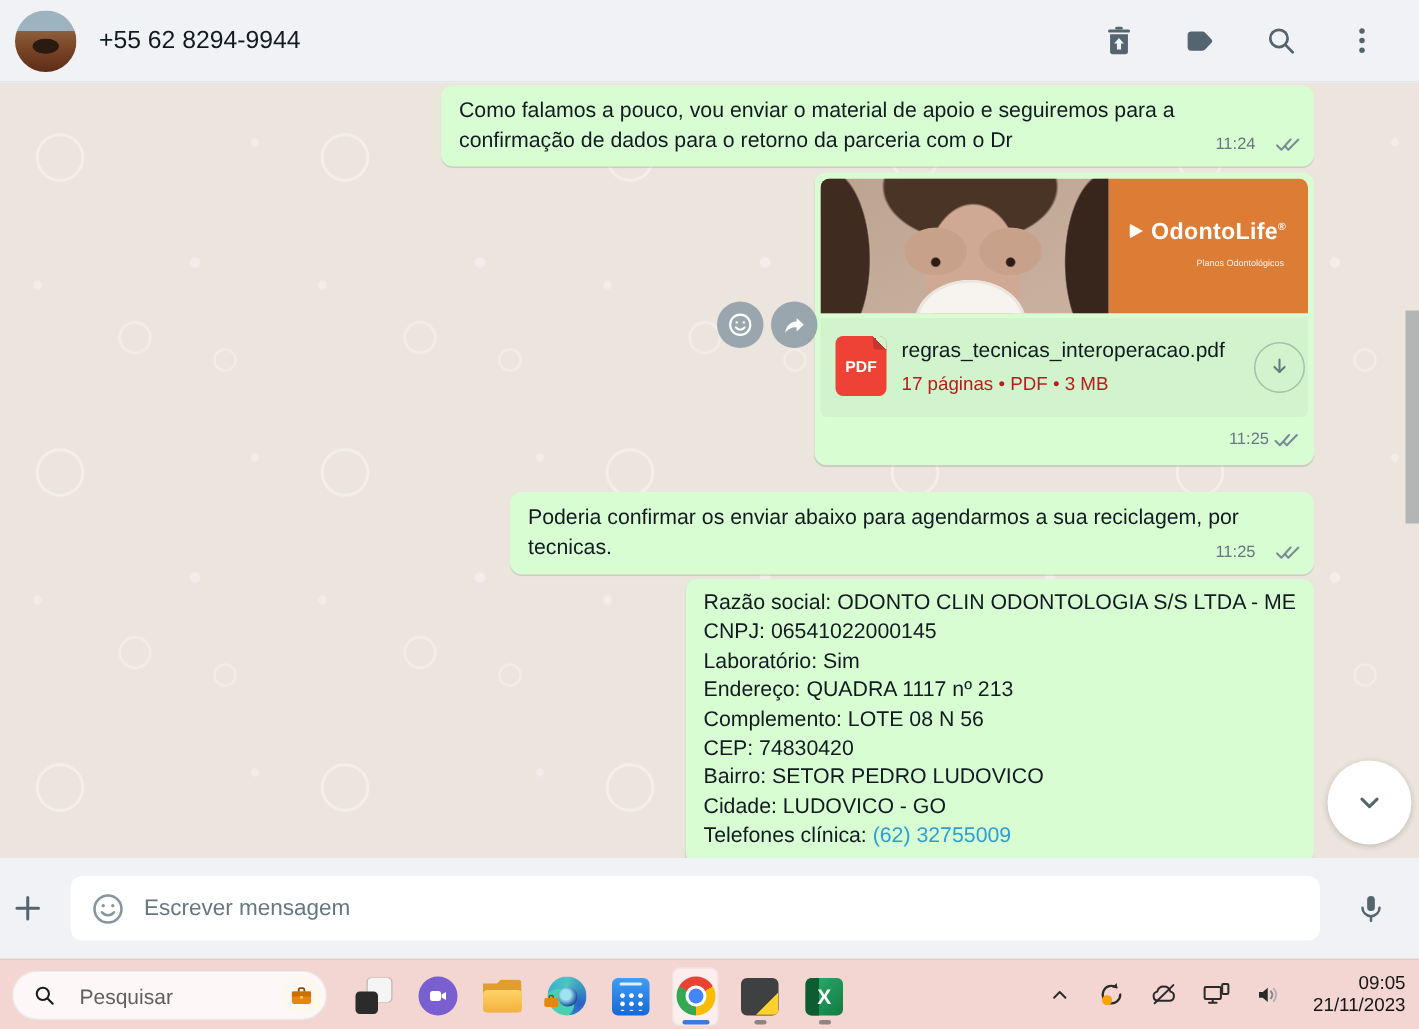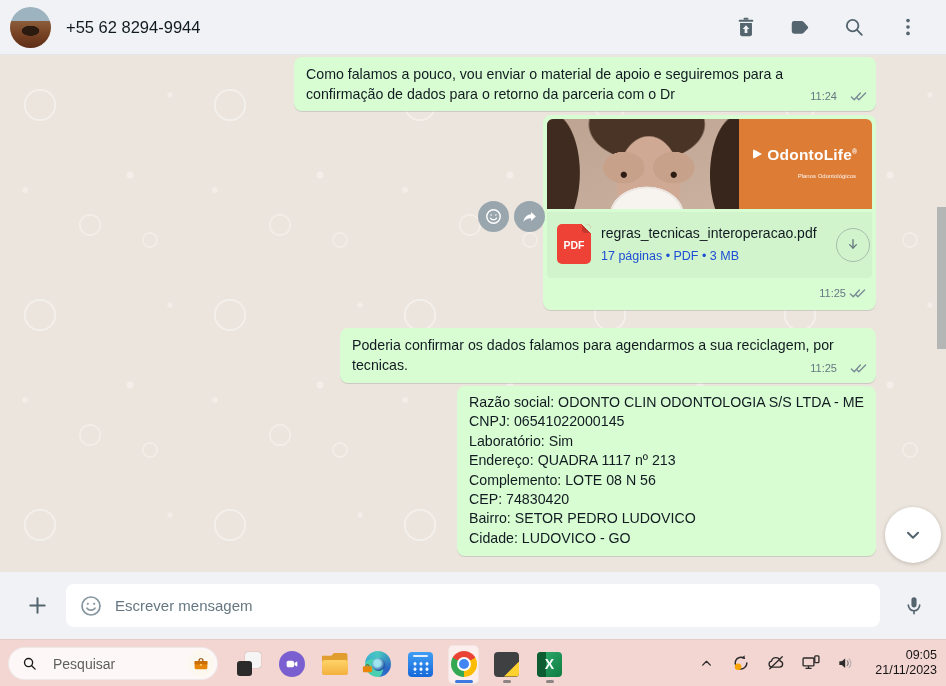--- a/index.html
+++ b/index.html
@@ -69,42 +69,42 @@
   .brand-sub { font-size:6px; opacity:.92; align-self:flex-end; margin-right:16px; }
 
   .doc-box { margin-top:3px; background:var(--bubble-doc,#d1f4cc); border-radius:0 0 4px 4px;
     padding:12px 9px 12px 10px; display:flex; align-items:flex-start; gap:10px; cursor:pointer; }
   .pdf-chip { width:34px; height:40px; background:var(--pdf-red,#ee4237); border-radius:5px;
     position:relative; display:flex; align-items:flex-end; justify-content:center;
     color:#fff; font-size:10.5px; font-weight:bold; padding-bottom:9px; flex:0 0 auto; }
   .pdf-chip::before { content:""; position:absolute; top:0; right:0; width:9px; height:9px;
     background:linear-gradient(225deg, var(--bubble-doc,#d1f4cc) 50%, #c4362e 50%); border-radius:0 5px 0 3px; }
   .doc-name { width:225px; font-size:14px; line-height:19px; word-break:break-all; color:#111b21; }
-  .doc-meta { font-size:12.5px; color:#1d4ed8; margin-top:3px; white-space:nowrap; }
+  .doc-meta { font-size:12.5px; color:#b91c1c; margin-top:3px; white-space:nowrap; }
   .dl-btn { width:34px; height:34px; border:1.6px solid #a7bfac; border-radius:50%; flex:0 0 auto;
     display:flex; align-items:center; justify-content:center; color:#667781; align-self:center; cursor:pointer; }
   .doc-time { display:flex; justify-content:flex-end; align-items:center; gap:3px;
     font-size:11px; color:#667781; padding:5px 6px 3px 0; }
 
   
   .hover-btn { position:absolute; width:31px; height:31px; border-radius:50%;
     background:#99a6ae; display:flex; align-items:center; justify-content:center; cursor:pointer; }
   .react-btn { left:478px; top:146px; }
   .fwd-btn { left:514px; top:146px; }
 
   
   .scrollbar-thumb { position:absolute; right:0; top:152px; width:9px; height:142px;
     background:#b3b6b4; cursor:pointer; }
   .scroll-bottom { position:absolute; right:5px; top:452px; width:56px; height:56px; border-radius:50%;
     background:#fff; box-shadow:0 1px 4px rgba(0,0,0,.2); display:flex; align-items:center;
     justify-content:center; color:#54656f; cursor:pointer; }
 
   
   .composer { position:absolute; top:572px; left:0; width:100%; height:67px;
-    background:var(--panel-gray,#f0f2f5); display:flex; align-items:center; padding:0 12px 0 24px; }
+    background:var(--panel-gray,#f0f2f5); display:flex; align-items:center; padding:0 12px 0 5px; }
   .plus-btn { width:26px; height:26px; display:flex; align-items:center; justify-content:center;
     color:#54656f; cursor:pointer; flex:0 0 auto; }
   .input-pill { flex:1; height:43px; background:#fff; border-radius:8px; margin:0 14px 0 16px;
     display:flex; align-items:center; padding:0 12px; gap:11px; }
   .emoji-btn { width:26px; height:26px; color:#8696a0; display:flex; align-items:center;
     justify-content:center; cursor:pointer; flex:0 0 auto; }
   .msg-input { flex:1; border:none; outline:none; font-size:15px; color:#111b21;
     font-family:"Liberation Sans", sans-serif; background:transparent; }
   .msg-input::placeholder { color:#667781; }
   .mic-btn { width:40px; height:40px; display:flex; align-items:center; justify-content:center;
@@ -272,21 +272,21 @@
           <path d="M8.3 14.3a4.6 4.6 0 0 0 7.4 0"></path>
         </svg>
     </div>
     <div class="hover-btn fwd-btn">
       <svg width="19" height="19" viewBox="0 0 24 24">
           <path fill="#fff" d="M14 6.4L20 12l-6 5.6v-3.5c-4.6 0-7.5 1.5-9.6 4.8.6-5.4 3.9-9.2 9.6-9.8z"></path>
         </svg>
     </div>
 
     <div class="msg texty m3">
-      <div>Poderia confirmar os dados falamos para agendarmos a sua reciclagem, por</div>
+      <div>Poderia confirmar os enviar abaixo para agendarmos a sua reciclagem, por</div>
       <div>tecnicas.</div>
       <div class="time-wrap">
         <span>11:25</span>
         <span class="checks">
           <svg width="17" height="11" viewBox="0 0 18 11" fill="none" stroke="currentColor" stroke-width="1.5" stroke-linecap="round" stroke-linejoin="round">
               <path d="M1.5 6l3 3L11 1.8"></path>
               <path d="M7 6.6L9.4 9 16.5 1.8"></path>
             </svg>
         </span>
       </div>
@@ -294,20 +294,21 @@
 
     <div class="msg texty m4">
       <div class="line">Razão social: ODONTO CLIN ODONTOLOGIA S/S LTDA - ME</div>
       <div class="line">CNPJ: 06541022000145</div>
       <div class="line">Laboratório: Sim</div>
       <div class="line">Endereço: QUADRA 1117 nº 213</div>
       <div class="line">Complemento: LOTE 08 N 56</div>
       <div class="line">CEP: 74830420</div>
       <div class="line">Bairro: SETOR PEDRO LUDOVICO</div>
       <div class="line">Cidade: LUDOVICO - GO</div>
+      <div class="line"><span>Telefones clínica: </span><span class="phone-link">(62) 32755009</span></div>
     </div>
 
     <div class="scrollbar-thumb"></div>
     <div class="scroll-bottom">
       <svg width="22" height="22" viewBox="0 0 24 24" fill="none" stroke="currentColor" stroke-width="2.2" stroke-linecap="round" stroke-linejoin="round">
           <path d="M6.5 9.5l5.5 5.5 5.5-5.5"></path>
         </svg>
     </div>
   </div>
 

